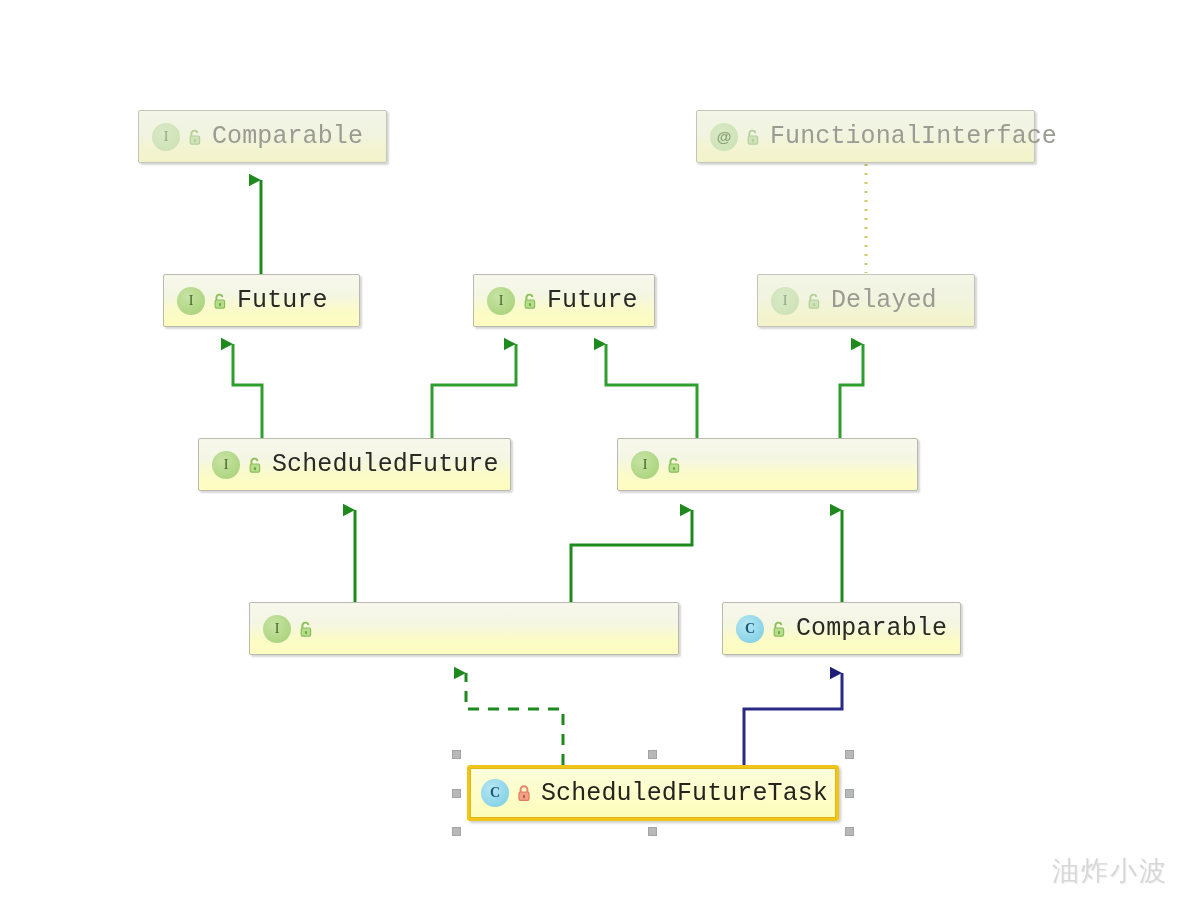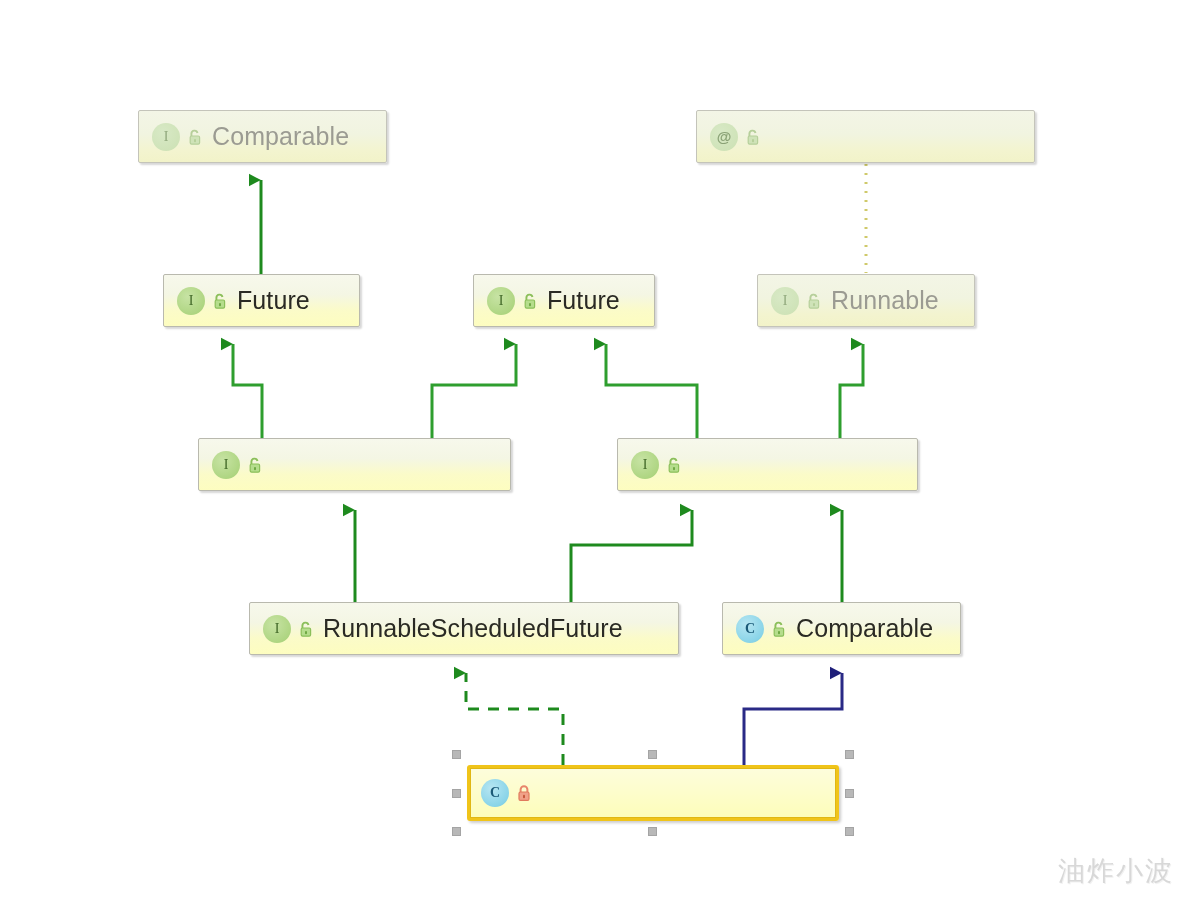--- a/index.html
+++ b/index.html
@@ -106,40 +106,40 @@
     position: relative;
     top: 0px;
   }
   .lock svg { display: block; }
 
   
   .nlabel {
     font-size: 25px;
     color: #2a2a24;
     letter-spacing: 0.1px;
-    font-family: Liberation Sans, sans-serif;
+    font-family: Liberation Mono, monospace;
     font-weight: 400;
   }
   .node.dim .nlabel { color: #9b9b92; }
   .node.selected .nlabel { color: #24241e; }
 
   
   .handle {
     position: absolute;
     width: 9px;
     height: 9px;
     background: #b8b8b8;
     border: 1px solid #a4a4a4;
     box-sizing: border-box;
   }
 
   
   #watermark {
     position: absolute;
-    right: 26px;
+    right: 32px;
     bottom: 16px;
     font-size: 27px;
     color: #d8d8d8;
     font-family: "DejaVu Sans", sans-serif;
     letter-spacing: 2px;
     text-shadow: 1px 1px 0 #f2f2f2;
     user-select: none;
   }
 </style>
 </head>
@@ -216,20 +216,21 @@
 
   <div class="node dim" style="left:696px; top:110px; width:339px; height:53px;">
     <span class="stereo anno">@</span>
     <span class="lock">
       <svg viewBox="0 0 16 18" width="16" height="18">
         <path d="M4.4,8 L4.4,5.6 A3.1,3.1 0 0 1 10.5,5.0" fill="none" stroke="#b6cf9a" stroke-width="1.9"></path>
         <rect x="3.2" y="8" width="9.4" height="8.2" rx="1.4" fill="#cfe3b8" stroke="#b6cf9a" stroke-width="1.2"></rect>
         <rect x="7.0" y="11" width="2.0" height="3.2" rx="0.9" fill="#b6cf9a"></rect>
       </svg>
     </span>
+    <span class="nlabel">FunctionalInterface</span>
   </div>
 
   <div class="node" style="left:163px; top:274px; width:197px; height:53px;">
     <span class="stereo iface">I</span>
     <span class="lock">
       <svg viewBox="0 0 16 18" width="16" height="18">
         <path d="M4.4,8 L4.4,5.6 A3.1,3.1 0 0 1 10.5,5.0" fill="none" stroke="#8bbf5a" stroke-width="1.9"></path>
         <rect x="3.2" y="8" width="9.4" height="8.2" rx="1.4" fill="#b5dd8c" stroke="#8bbf5a" stroke-width="1.2"></rect>
         <rect x="7.0" y="11" width="2.0" height="3.2" rx="0.9" fill="#6fa843"></rect>
       </svg>
@@ -251,32 +252,33 @@
 
   <div class="node dim" style="left:757px; top:274px; width:218px; height:53px;">
     <span class="stereo iface">I</span>
     <span class="lock">
       <svg viewBox="0 0 16 18" width="16" height="18">
         <path d="M4.4,8 L4.4,5.6 A3.1,3.1 0 0 1 10.5,5.0" fill="none" stroke="#b6cf9a" stroke-width="1.9"></path>
         <rect x="3.2" y="8" width="9.4" height="8.2" rx="1.4" fill="#cfe3b8" stroke="#b6cf9a" stroke-width="1.2"></rect>
         <rect x="7.0" y="11" width="2.0" height="3.2" rx="0.9" fill="#b6cf9a"></rect>
       </svg>
     </span>
-    <span class="nlabel">Runnable</span>
+    <span class="nlabel">Delayed</span>
   </div>
 
   <div class="node" style="left:198px; top:438px; width:313px; height:53px;">
     <span class="stereo iface">I</span>
     <span class="lock">
       <svg viewBox="0 0 16 18" width="16" height="18">
         <path d="M4.4,8 L4.4,5.6 A3.1,3.1 0 0 1 10.5,5.0" fill="none" stroke="#8bbf5a" stroke-width="1.9"></path>
         <rect x="3.2" y="8" width="9.4" height="8.2" rx="1.4" fill="#b5dd8c" stroke="#8bbf5a" stroke-width="1.2"></rect>
         <rect x="7.0" y="11" width="2.0" height="3.2" rx="0.9" fill="#6fa843"></rect>
       </svg>
     </span>
+    <span class="nlabel">ScheduledFuture</span>
   </div>
 
   <div class="node" style="left:617px; top:438px; width:301px; height:53px;">
     <span class="stereo iface">I</span>
     <span class="lock">
       <svg viewBox="0 0 16 18" width="16" height="18">
         <path d="M4.4,8 L4.4,5.6 A3.1,3.1 0 0 1 10.5,5.0" fill="none" stroke="#8bbf5a" stroke-width="1.9"></path>
         <rect x="3.2" y="8" width="9.4" height="8.2" rx="1.4" fill="#b5dd8c" stroke="#8bbf5a" stroke-width="1.2"></rect>
         <rect x="7.0" y="11" width="2.0" height="3.2" rx="0.9" fill="#6fa843"></rect>
       </svg>
@@ -285,21 +287,20 @@
 
   <div class="node" style="left:249px; top:602px; width:430px; height:53px;">
     <span class="stereo iface">I</span>
     <span class="lock">
       <svg viewBox="0 0 16 18" width="16" height="18">
         <path d="M4.4,8 L4.4,5.6 A3.1,3.1 0 0 1 10.5,5.0" fill="none" stroke="#8bbf5a" stroke-width="1.9"></path>
         <rect x="3.2" y="8" width="9.4" height="8.2" rx="1.4" fill="#b5dd8c" stroke="#8bbf5a" stroke-width="1.2"></rect>
         <rect x="7.0" y="11" width="2.0" height="3.2" rx="0.9" fill="#6fa843"></rect>
       </svg>
     </span>
-    <span class="nlabel">RunnableScheduledFuture</span>
   </div>
 
   <div class="node" style="left:722px; top:602px; width:239px; height:53px;">
     <span class="stereo cls">C</span>
     <span class="lock">
       <svg viewBox="0 0 16 18" width="16" height="18">
         <path d="M4.4,8 L4.4,5.6 A3.1,3.1 0 0 1 10.5,5.0" fill="none" stroke="#8bbf5a" stroke-width="1.9"></path>
         <rect x="3.2" y="8" width="9.4" height="8.2" rx="1.4" fill="#b5dd8c" stroke="#8bbf5a" stroke-width="1.2"></rect>
         <rect x="7.0" y="11" width="2.0" height="3.2" rx="0.9" fill="#6fa843"></rect>
       </svg>
@@ -309,20 +310,21 @@
 
   <div class="node selected" style="left:467px; top:765px; width:372px; height:56px;">
     <span class="stereo cls">C</span>
     <span class="lock">
       <svg viewBox="0 0 16 18" width="16" height="18">
         <path d="M4.6,8.2 L4.6,5.6 A3.4,3.4 0 0 1 11.4,5.6 L11.4,8.2" fill="none" stroke="#e8856b" stroke-width="2"></path>
         <rect x="3.0" y="8.0" width="10.0" height="8.4" rx="1.5" fill="#f0a188" stroke="#e07a5c" stroke-width="1.2"></rect>
         <rect x="7.0" y="10.8" width="2.0" height="3.4" rx="0.9" fill="#c6583b"></rect>
       </svg>
     </span>
+    <span class="nlabel">ScheduledFutureTask</span>
   </div>
 
   <div class="handle" style="left:452px;  top:750px;"></div>
   <div class="handle" style="left:648px;  top:750px;"></div>
   <div class="handle" style="left:845px;  top:750px;"></div>
   <div class="handle" style="left:452px;  top:789px;"></div>
   <div class="handle" style="left:845px;  top:789px;"></div>
   <div class="handle" style="left:452px;  top:827px;"></div>
   <div class="handle" style="left:648px;  top:827px;"></div>
   <div class="handle" style="left:845px;  top:827px;"></div>

